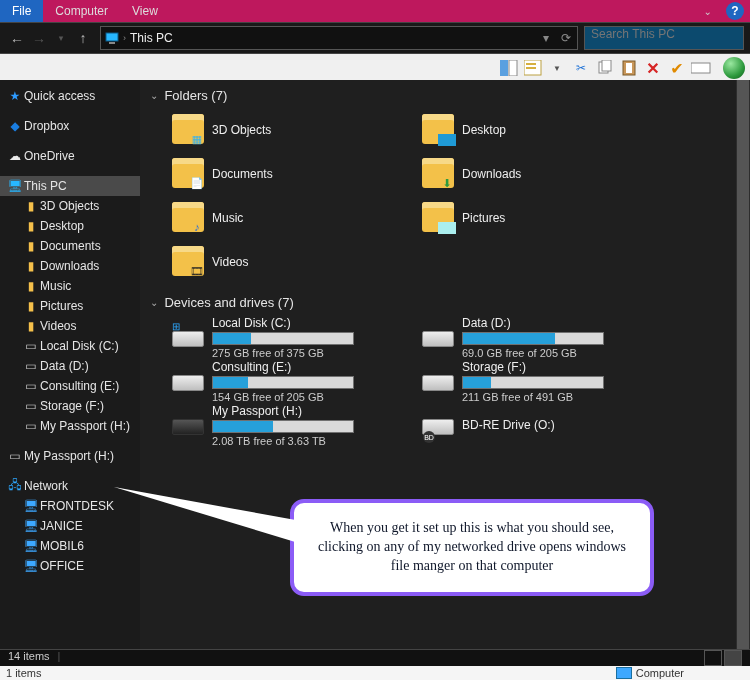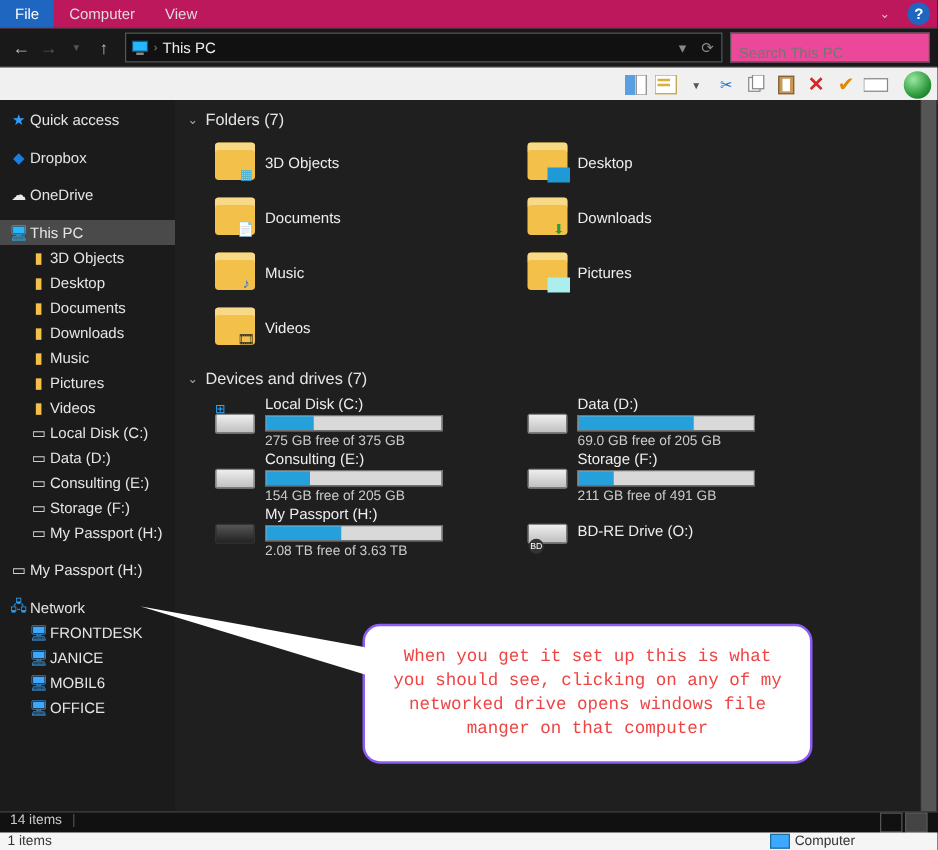--- a/index.html
+++ b/index.html
@@ -15,21 +15,21 @@
   .navbar{height:30px;background:#191919;display:flex;align-items:center;padding:0 6px;border-bottom:1px solid #444;}
   .navbtn{width:22px;height:22px;display:flex;align-items:center;justify-content:center;color:#bbb;font-size:14px;}
   .navbtn.disabled{color:#555;}
   .addr{flex:1;display:flex;align-items:center;height:22px;margin:0 6px;background:#111;border:1px solid #555;}
   .addr .pcicon{width:22px;display:flex;align-items:center;justify-content:center;}
   .addr .crumb{padding:0 4px;font-size:12px;color:#eee;}
   .addr .sep{color:#888;font-size:9px;}
   .addr .fill{flex:1;}
   .addr .drop{width:18px;text-align:center;color:#888;}
   .addr .ref{width:22px;text-align:center;color:#888;}
-  .search{width:158px;height:22px;background:#ec4899;border:1px solid #555;display:flex;align-items:flex-end;}
+  .search{width:158px;height:22px;background:#0c4a6e;border:1px solid #555;display:flex;align-items:flex-start;}
   .search input{flex:1;background:transparent;border:0;outline:0;color:#eee;font-size:12px;padding:0 6px;}
   
   .toolstrip{height:28px;background:#f0f0f0;border-bottom:1px solid #aaa;display:flex;justify-content:flex-end;align-items:center;gap:2px;padding:0 4px;}
   .tool{width:20px;height:20px;display:flex;align-items:center;justify-content:center;margin:0 1px;}
   .tool.chev{font-size:8px;color:#555;}
   .tool.scissors{color:#1a6fd6;}
   .tool.delete{color:#d62525;font-weight:bold;font-size:16px;}
   .tool.check{color:#e08a00;font-size:16px;}
   .tool.globe{width:22px;height:22px;border-radius:50%;background:radial-gradient(circle at 35% 30%,#9ae8a0,#2e9a3e 60%,#0d5a18);}
   
@@ -64,21 +64,21 @@
   .drive-label-win{position:absolute;left:2px;top:2px;font-size:10px;color:#2ea8ff;}
   .bar{width:140px;height:11px;border:1px solid #707070;background:#d9d9d9;margin:2px 0;}
   .bar-fill{height:100%;background:#26a0da;}
   .subtext{font-size:11px;color:#ccc;}
   
   .statusbar{position:absolute;left:0;right:0;bottom:14px;height:16px;background:#111;border-top:1px solid #444;display:flex;align-items:flex-start;padding:0 8px;color:#ccc;font-size:11px;}
   
   .bottombar{position:absolute;left:0;right:0;bottom:0;height:14px;background:#f5f5f5;display:flex;align-items:center;font-size:11px;color:#333;padding:0 6px;}
   .bottombar .fill{flex:1;}
   
-  .callout{position:absolute;left:290px;top:499px;width:320px;background:#fff;color:#ef4444;border:2px solid #8b5cf6;border-radius:14px;padding:16px 18px;font-family:Liberation Mono, monospace;font-size:14px;text-align:center;line-height:1.35;}
+  .callout{position:absolute;left:290px;top:499px;width:320px;background:#fff;color:#0f172a;border:4px solid #8b5cf6;border-radius:14px;padding:16px 18px;font-family:Liberation Serif, serif;font-size:14px;text-align:center;line-height:1.35;}
   .callout::before{content:"";position:absolute;left:-180px;top:-16px;width:200px;height:60px;background:#fff;border-left:1px solid #777;border-top:1px solid #777;clip-path:polygon(0 0,100% 60%,100% 100%);}
   .scrollbar{position:absolute;right:0;top:80px;bottom:30px;width:14px;background:#2d2d2d;}
   .scrollbar .thumb{position:absolute;left:1px;right:1px;top:0;height:100%;background:#555;}
   .layout-icons{display:flex;gap:2px;margin-left:auto;}
   .mini-monitor{display:inline-block;width:14px;height:10px;background:#3da8ff;border:1px solid #1a6fa0;vertical-align:middle;margin-right:4px;}
 </style>
 </head>
 <body>
 
 <div class="win">

